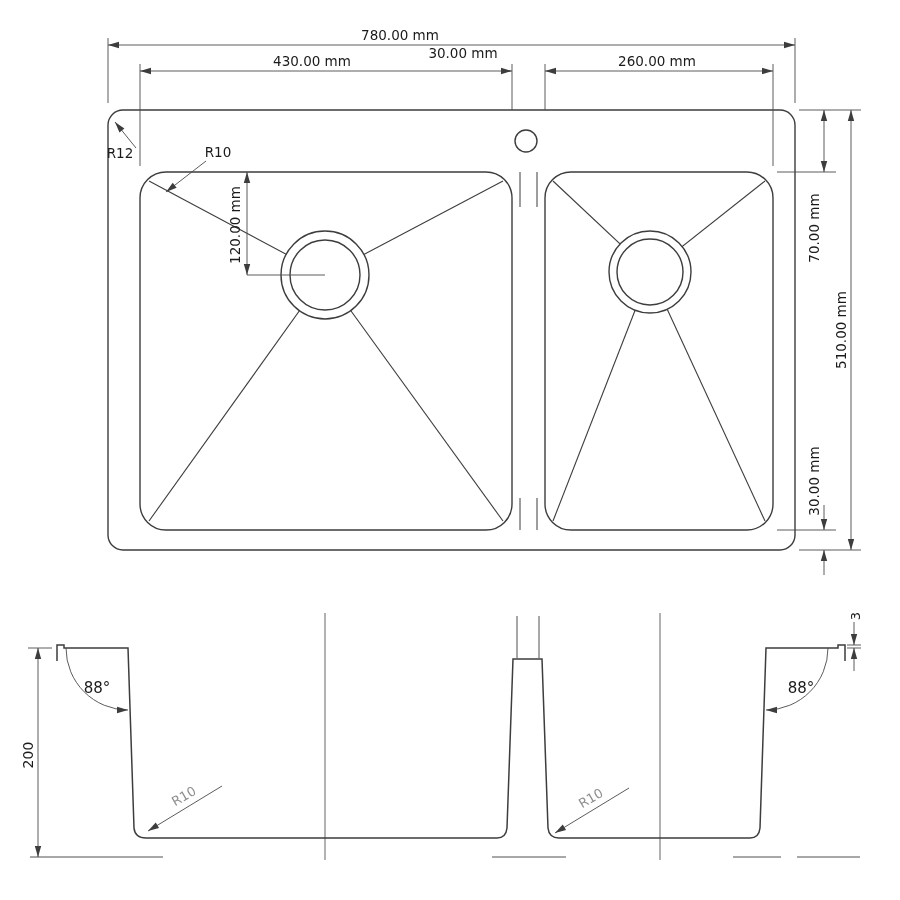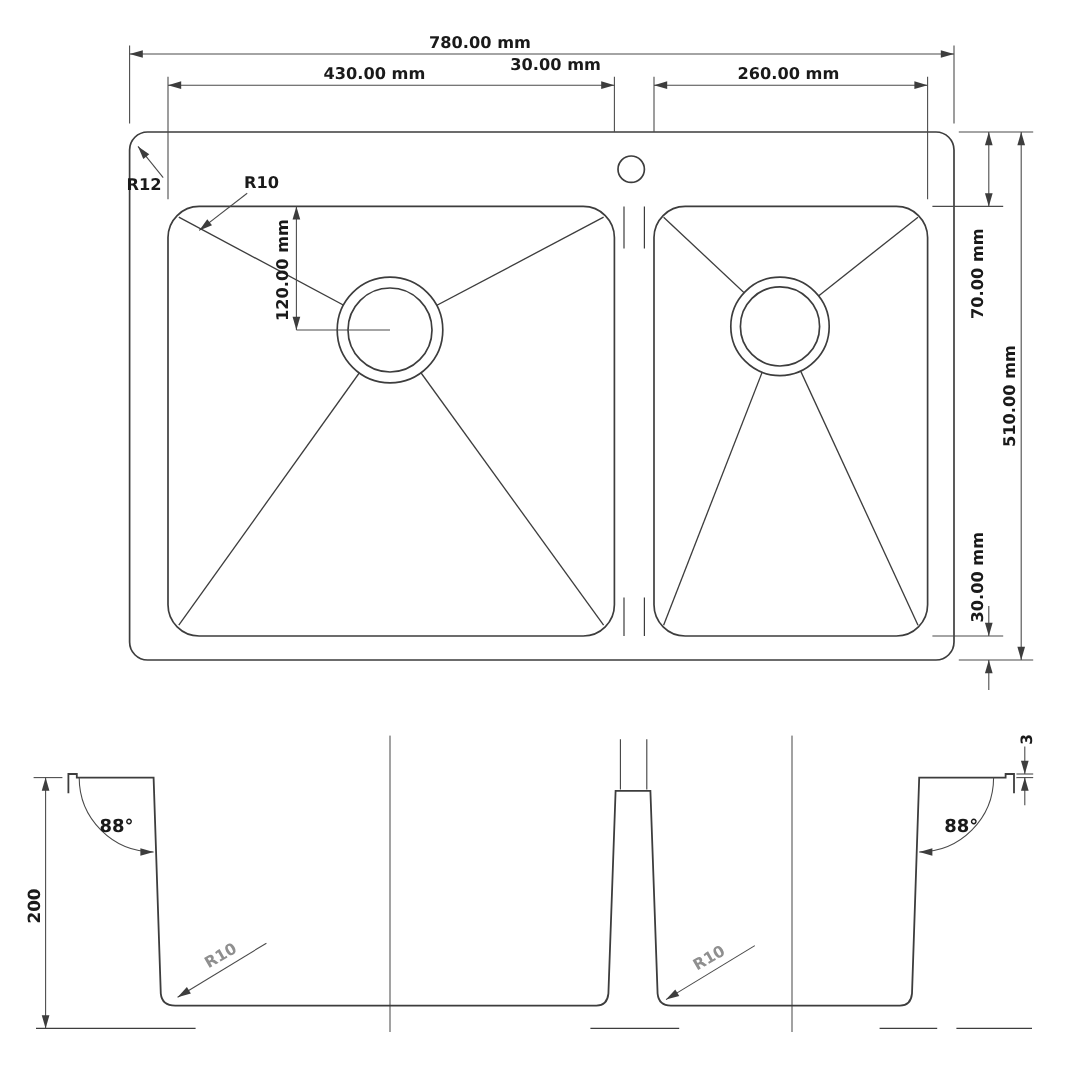--- a/index.html
+++ b/index.html
@@ -1,17 +1,17 @@
 <!DOCTYPE html>
 <html><head>
 <meta charset="utf-8">
 <style>
   html,body{margin:0;padding:0;background:#ffffff;}
   .page{position:relative;width:900px;height:900px;background:#ffffff;overflow:hidden;
-        font-family:"DejaVu Sans", sans-serif;font-weight:bold;}
+        font-family:"DejaVu Sans", sans-serif;}
   svg{display:block;}
   text{font-family:"DejaVu Sans", sans-serif;}
 </style>
 </head>
 <body>
 
 <div class="page">
 <svg width="900" height="900" viewBox="0 0 900 900">
   <defs>
     <marker id="arr" viewBox="0 0 12 8" refX="11.5" refY="4" markerWidth="12" markerHeight="8" markerUnits="userSpaceOnUse" orient="auto-start-reverse">

